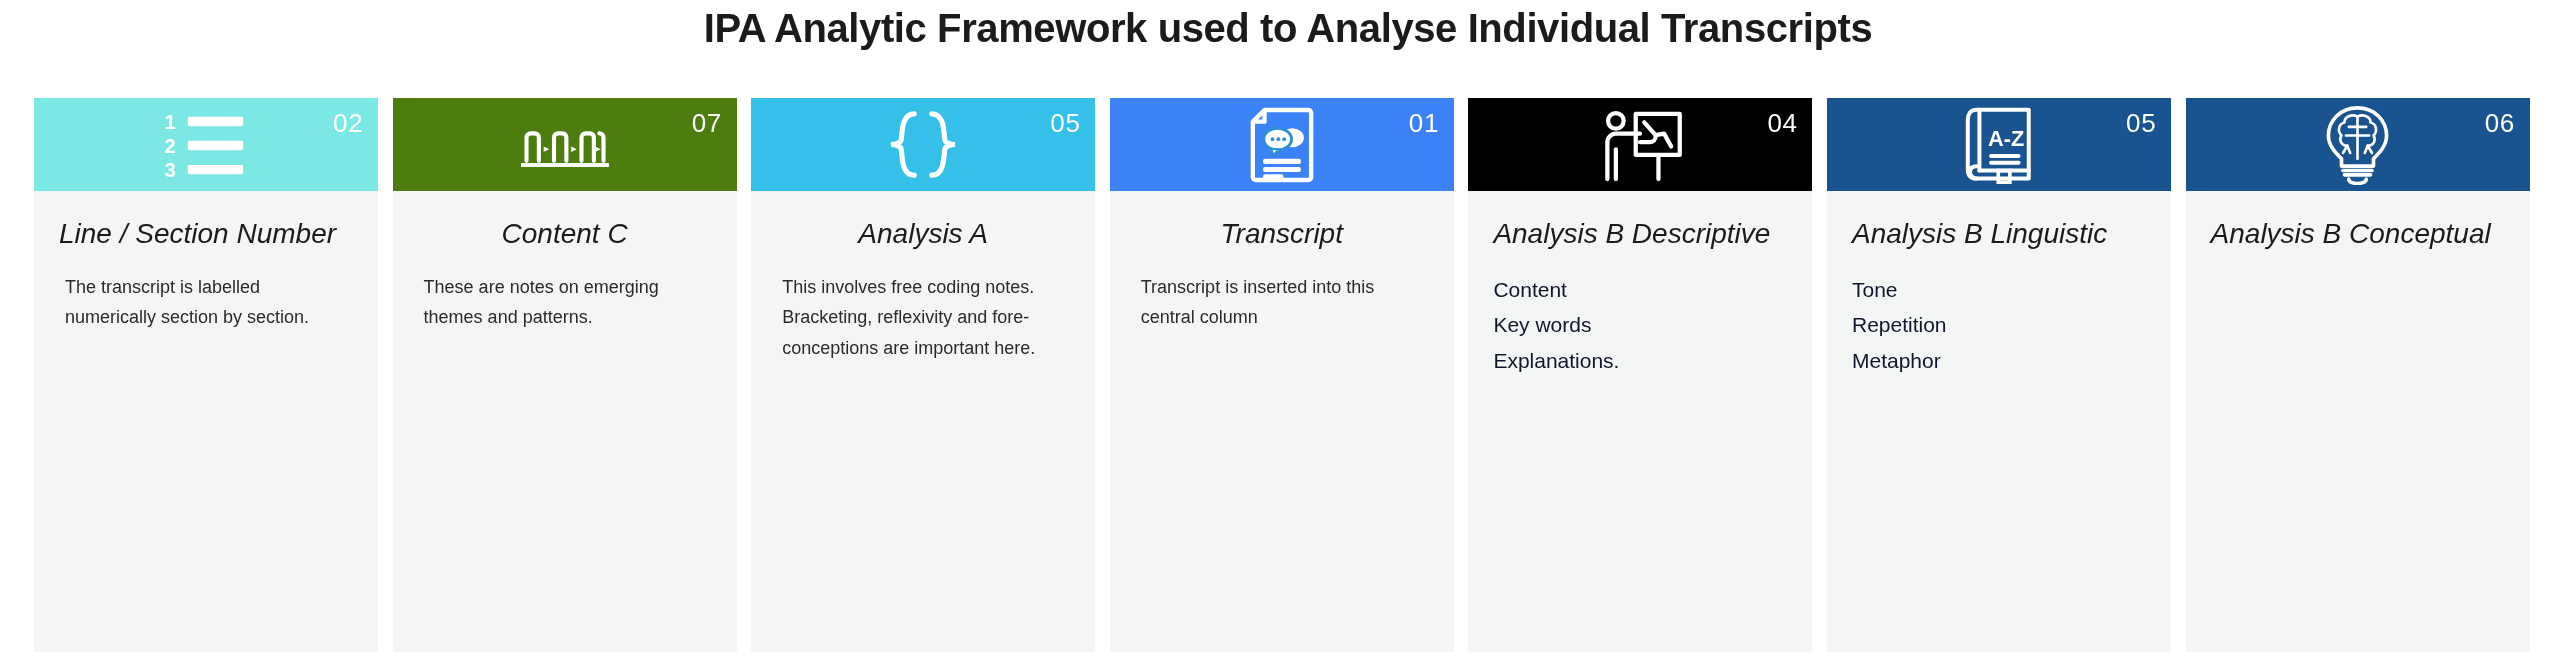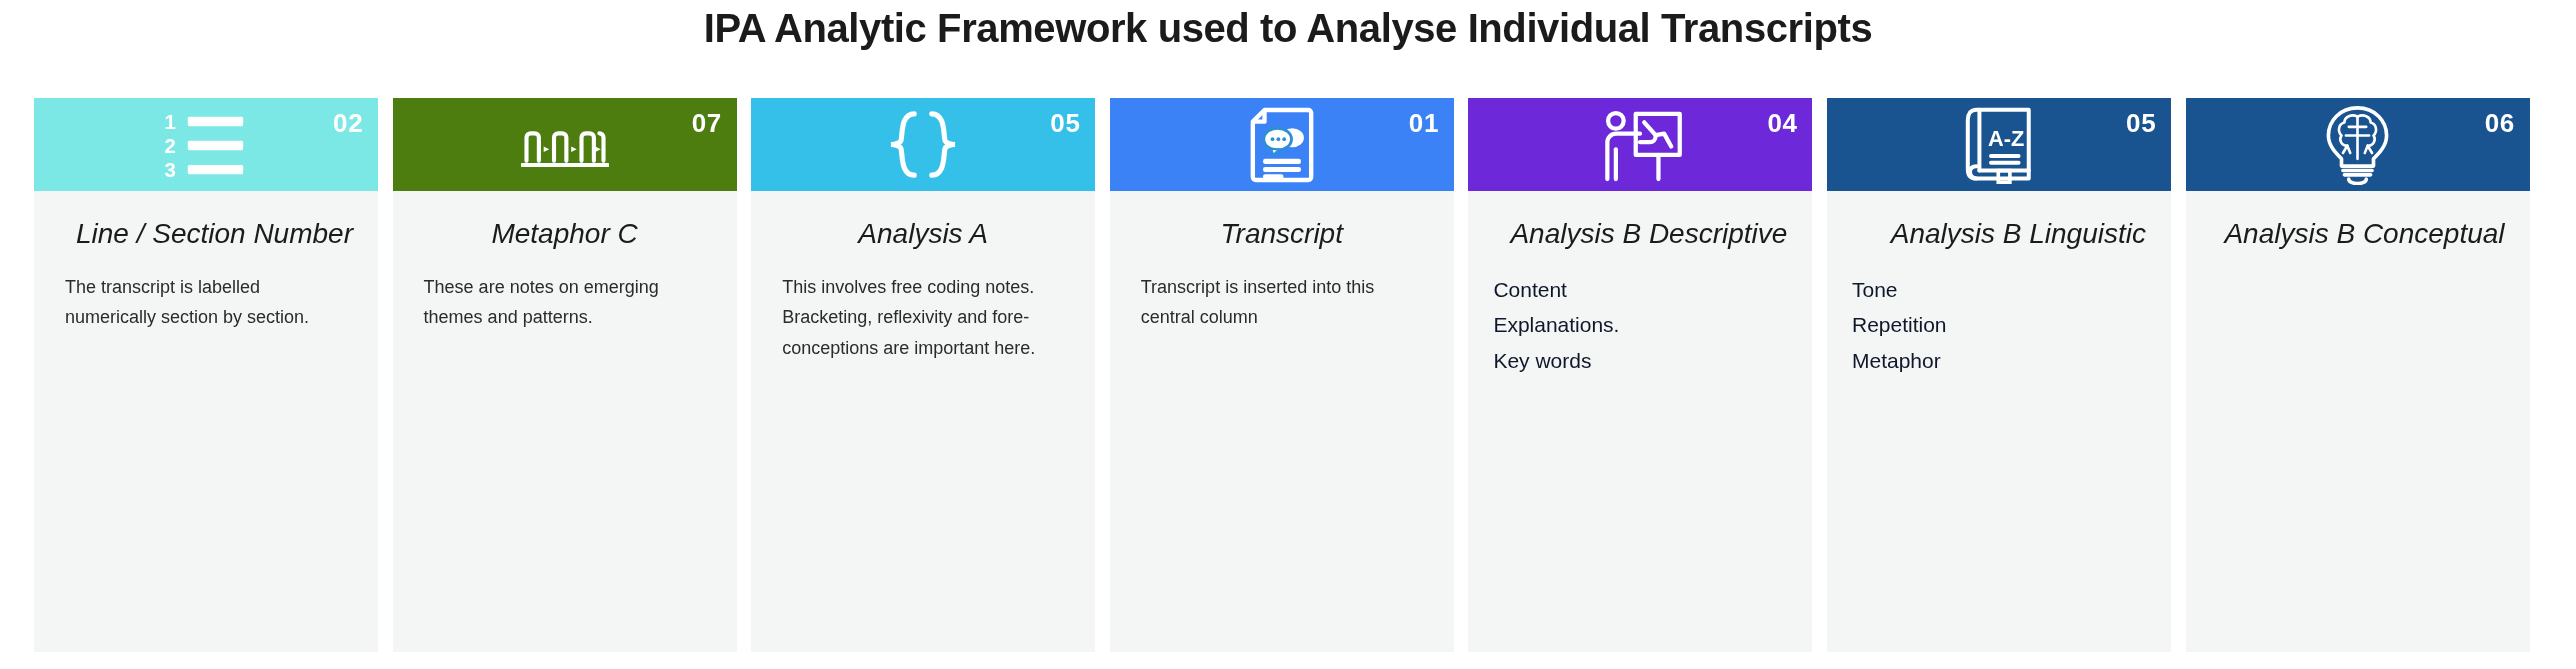--- a/index.html
+++ b/index.html
@@ -43,21 +43,21 @@
     height:93px;
     display:flex;
     align-items:center;
     justify-content:center;
   }
   .card-number{
     position:absolute;
     top:10.2px;right:14.6px;
     color:#ffffff;
     font-size:26px;
-    font-weight:bold;
+    font-weight:normal;
     letter-spacing:0.7px;
     text-align:right;
   }
   .card-icon{
     width:88px;height:70px;
     display:flex;align-items:center;justify-content:center;
   }
   .card-icon svg{display:block;}
 
   .card-body{
@@ -66,21 +66,21 @@
   }
   .card-heading{
     font-size:28px;
     font-style:italic;
     color:#1b1b1b;
     line-height:1.28;
     margin:0 0 20.4px 0;
     font-weight:normal;
     text-align:center;
   }
-  .card-heading.two-line{text-align:right;}
+  .card-heading.two-line{text-align:left;}
   .card-desc{
     font-size:18px;
     color:#2b2b2b;
     line-height:1.68;
     margin:6px;
   }
   .card-list{
     list-style:none;margin:0;padding:0;
   }
   .card-list li{
@@ -134,21 +134,21 @@
             </g>
             <g fill="#fff">
               <polygon points="33,39 41,43 33,47"></polygon>
               <polygon points="73,39 81,43 73,47"></polygon>
               <polygon points="108,39 116,43 108,47"></polygon>
             </g>
           </svg>
         </span>
       </div>
       <div class="card-body">
-        <div class="card-heading">Metaphor C</div>
+        <div class="card-heading">Content C</div>
         <p class="card-desc">These are notes on emerging themes and patterns.</p>
       </div>
     </div>
 
     <div class="card">
       <div class="card-header" style="background:#35C0EA">
         <span class="card-number">05</span>
         <span class="card-icon">
           <svg width="88" height="73" viewBox="0 0 120 100">
             <g fill="none" stroke="#fff" stroke-width="7" stroke-linecap="round">
@@ -187,42 +187,42 @@
           </svg>
         </span>
       </div>
       <div class="card-body">
         <div class="card-heading">Transcript</div>
         <p class="card-desc">Transcript is inserted into this central column</p>
       </div>
     </div>
 
     <div class="card">
-      <div class="card-header" style="background:#6d28d9">
+      <div class="card-header" style="background:#000000">
         <span class="card-number">04</span>
         <span class="card-icon">
           <svg width="90" height="76" viewBox="0 0 124 104">
             <g fill="none" stroke="#fff" stroke-width="6" stroke-linecap="round" stroke-linejoin="round">
               <circle cx="28" cy="18" r="11"></circle>
               <path d="M16 100 V48 a12 12 0 0 1 12-12 h34"></path>
               <line x1="28" y1="58" x2="28" y2="100"></line>
               <rect x="56" y="8" width="62" height="58"></rect>
               <polyline points="68,20 84,38 96,36 106,54"></polyline>
               <line x1="88" y1="66" x2="88" y2="100"></line>
               <path d="M62 48 h14 a8 8 0 0 0 8-8"></path>
             </g>
           </svg>
         </span>
       </div>
       <div class="card-body">
         <div class="card-heading two-line">Analysis B Descriptive</div>
         <ul class="card-list">
           <li>Content</li>
+          <li>Key words</li>
           <li>Explanations.</li>
-          <li>Key words</li>
         </ul>
       </div>
     </div>
 
     <div class="card">
       <div class="card-header" style="background:#1A5490">
         <span class="card-number">05</span>
         <span class="card-icon">
           <svg width="74" height="79" viewBox="0 0 102 108">
             <g fill="none" stroke="#fff" stroke-width="5.5" stroke-linecap="round" stroke-linejoin="round">

